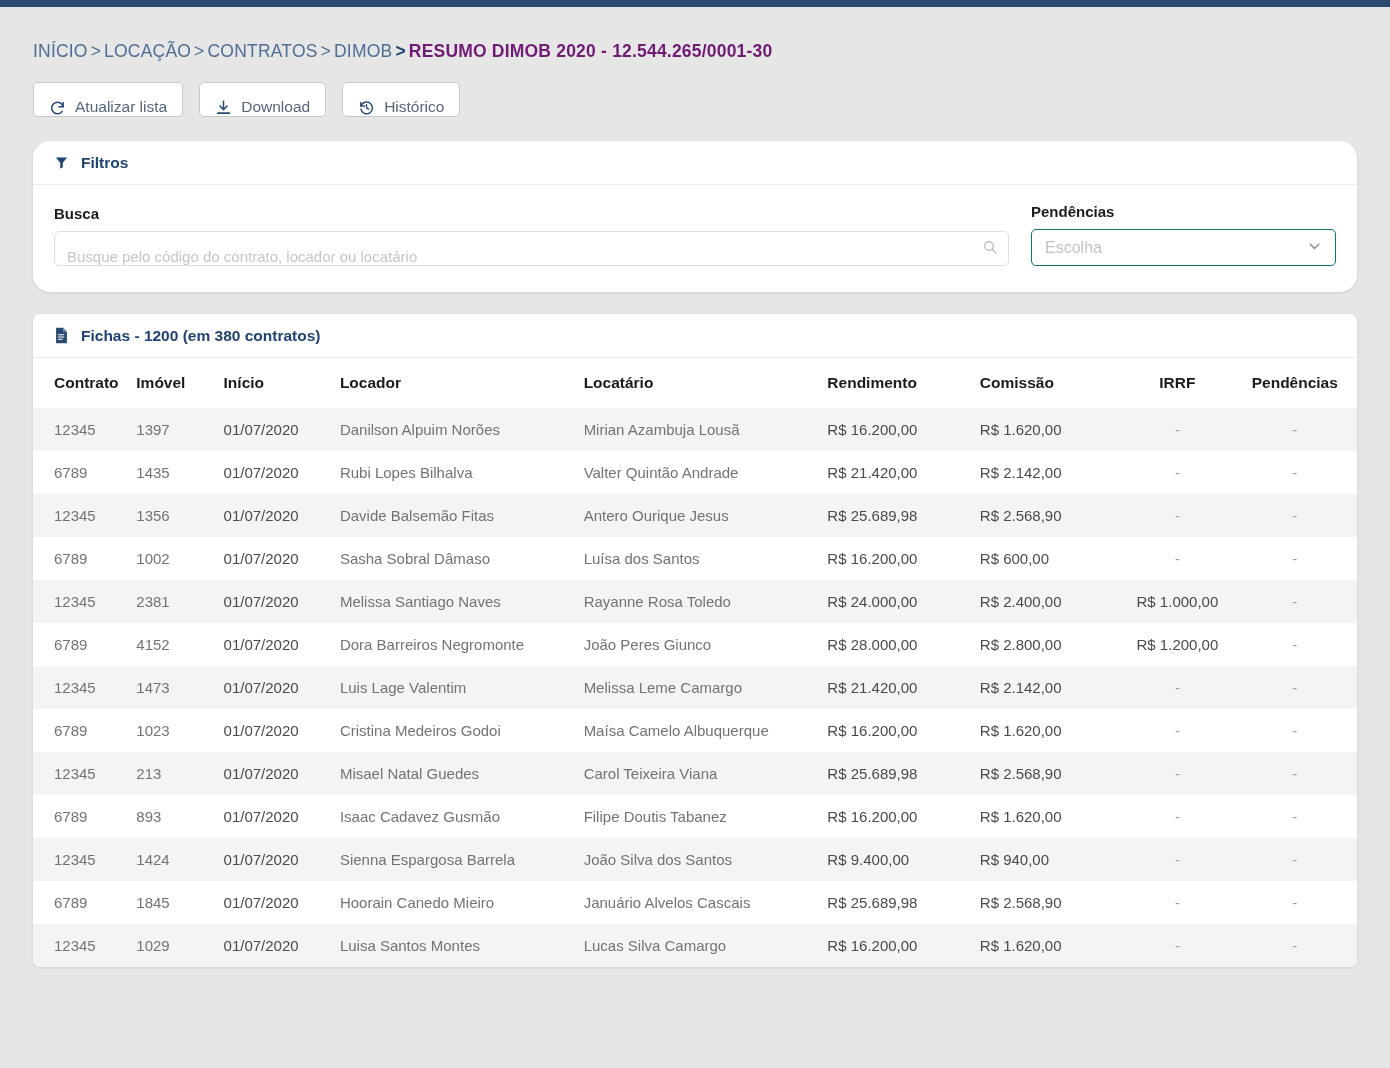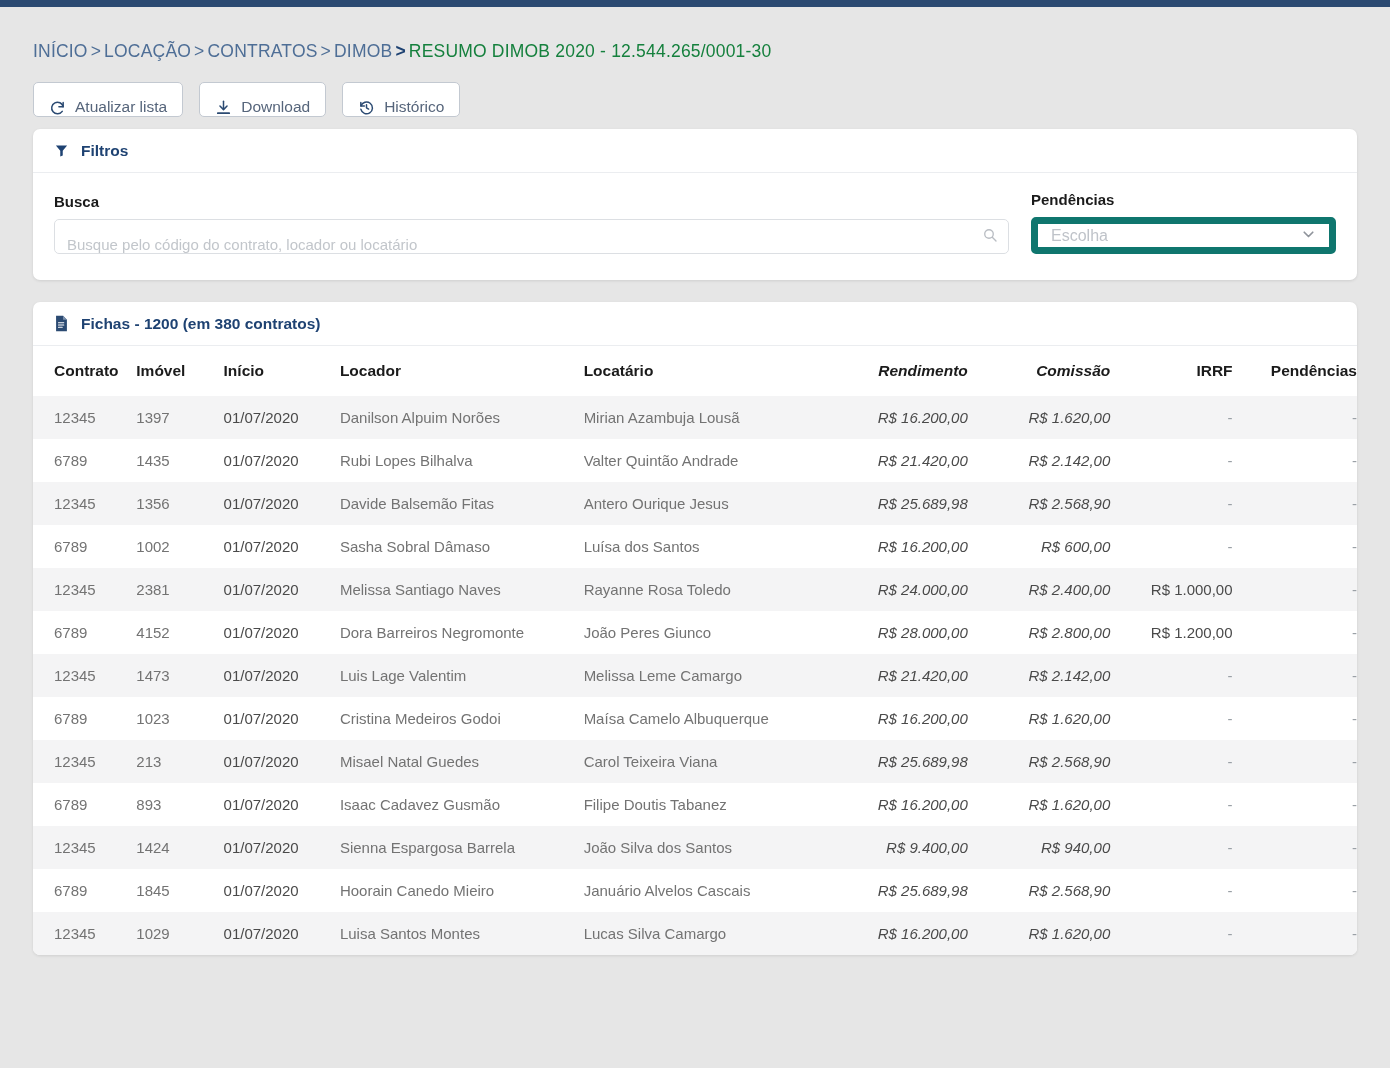--- a/index.html
+++ b/index.html
@@ -21,21 +21,21 @@
   
   .breadcrumb {
     padding-top: 34px;
     font-size: 17.5px;
     letter-spacing: .2px;
     color: #4e6e96;
     white-space: nowrap;
   }
   .breadcrumb .crumb { color: #4e6e96; }
   .breadcrumb .sep { color: #4e6e96; padding: 0 3px; }
-  .breadcrumb .current { color: #15803d; font-weight: normal; margin-top: 36px; }
+  .breadcrumb .current { color: #701a75; font-weight: bold; margin-top: 36px; }
   .breadcrumb .sep-strong { color: #1e4272; font-weight: bold; padding: 0 3px; }
 
   
   .actions {
     display: flex;
     gap: 16px;
     margin-top: 20px;
   }
   .btn {
     display: inline-flex;
@@ -66,21 +66,21 @@
     gap: 12px;
     height: 44px;
     padding: 0 21px;
     border-bottom: 1px solid #ebedf0;
     color: #1e4272;
     font-size: 15.5px;
     font-weight: bold;
   }
   .card-head svg { display: block; }
 
-  .filters-card { margin-top: 12px; }
+  .filters-card { margin-top: 24px; border-radius: 17px; }
   .filters-body {
     display: flex;
     align-items: flex-end;
     gap: 22px;
     padding: 18px 21px 26px 21px;
   }
   .field { display: flex; flex-direction: column; }
   .field.grow { flex: 1 1 auto; }
   .field.fixed { width: 305px; flex: 0 0 305px; }
   .field-label {
@@ -105,21 +105,21 @@
   .text-input::placeholder { color: #c2c6cb; }
   .input-icon {
     position: absolute;
     right: 11px; top: 50%;
     transform: translateY(-50%);
     pointer-events: none;
   }
   .select-box {
     position: relative;
     height: 37px;
-    border: 7px solid #0f766e;
+    border: 1px solid #0f766e;
     border-radius: 5px;
     background: #fff;
     display: flex;
     align-items: center;
     padding: 0 34px 0 13px;
     font-size: 16px;
     color: #bfc3c9;
     cursor: pointer;
   }
   .select-caret {
@@ -164,22 +164,22 @@
   col.c-imovel   { width: 87px; }
   col.c-inicio   { width: 116px; }
   col.c-locador  { width: 243px; }
   col.c-locatario{ width: 243px; }
   col.c-rend     { width: 152px; }
   col.c-com      { width: 142px; }
   col.c-irrf     { width: 110px; }
   col.c-pend     { width: 124px; }
 
   th.col-contrato, td.col-contrato { padding-left: 21px; }
-  th.c-right, td.c-right { text-align: right; padding-right: 12px; font-style: italic; }
-  th.c-center, td.c-center { text-align: right; padding-right: 0; }
+  th.c-right, td.c-right { text-align: left; padding-right: 12px; }
+  th.c-center, td.c-center { text-align: center; padding-right: 0; }
 </style>
 </head>
 <body>
 
 <div class="topbar"></div>
 
 <div class="page">
 
   <div class="breadcrumb">
     <span class="crumb">INÍCIO</span><span class="sep">&gt;</span><span class="crumb">LOCAÇÃO</span><span class="sep">&gt;</span><span class="crumb">CONTRATOS</span><span class="sep">&gt;</span><span class="crumb">DIMOB</span><span class="sep-strong">&gt;</span><span class="current">RESUMO DIMOB 2020 - 12.544.265/0001-30</span>

